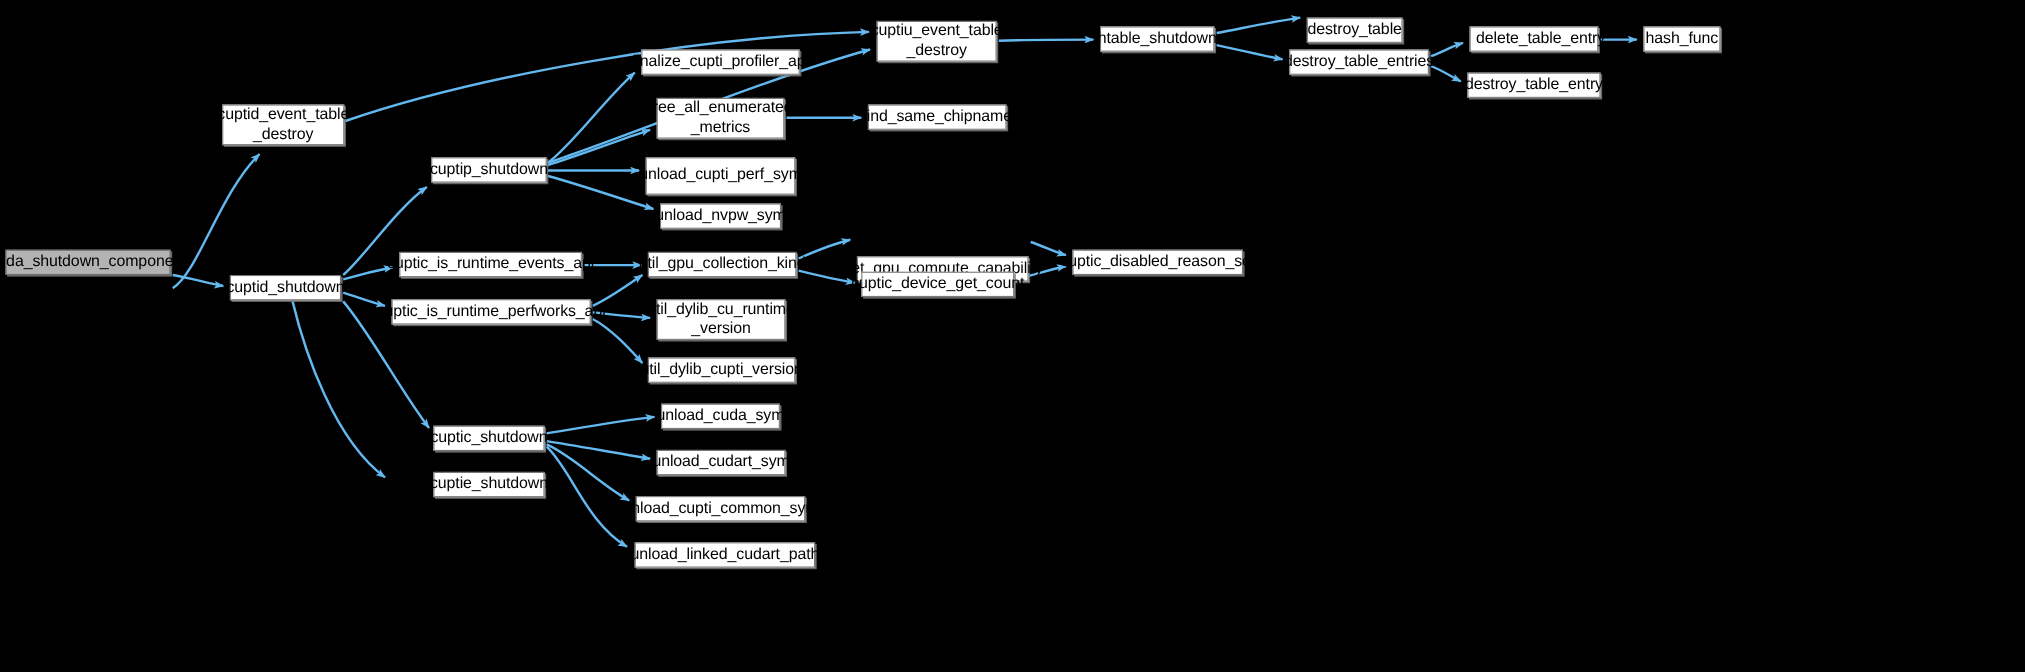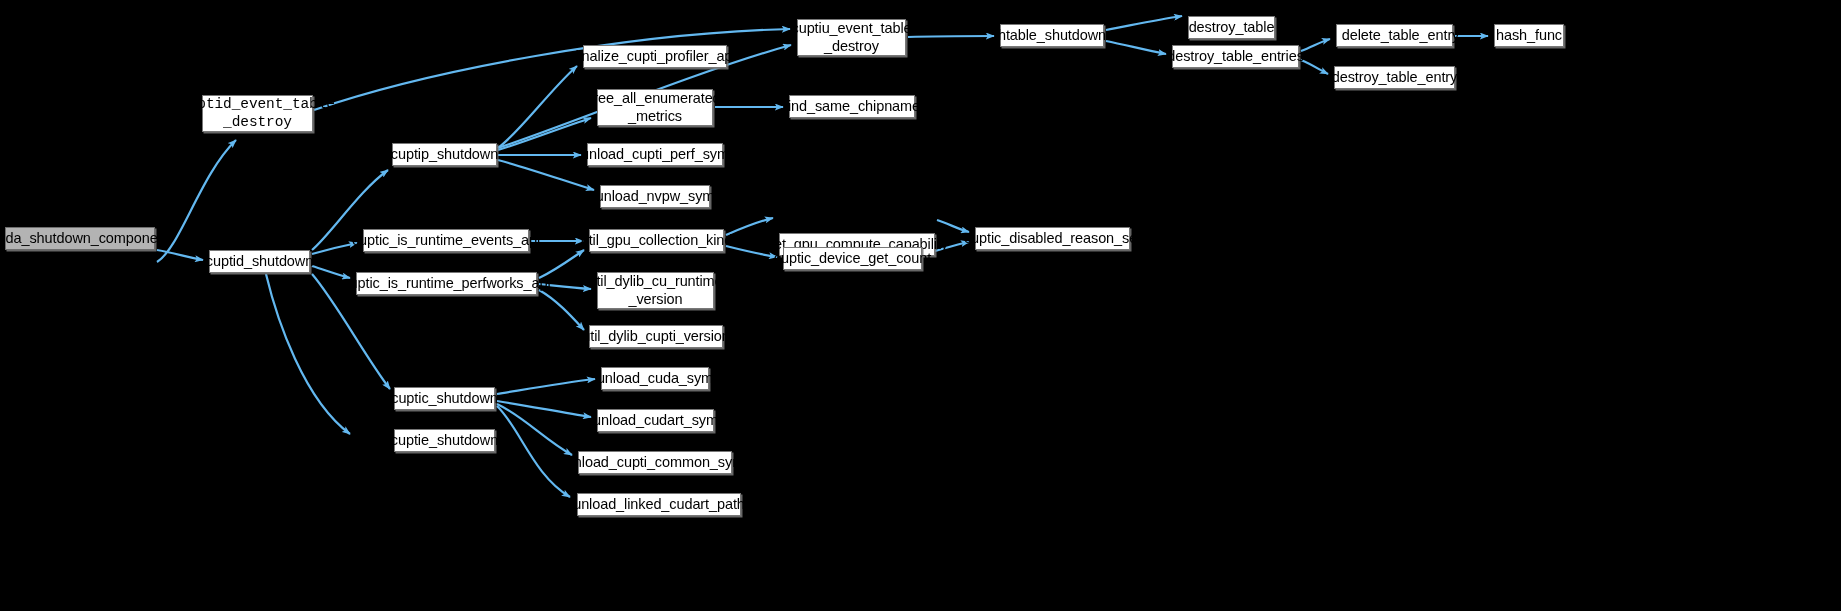--- a/index.html
+++ b/index.html
@@ -84,32 +84,32 @@
         <path d="M908,37 C935,36 965,36 994,36" fill="none" stroke="#63b8f0" stroke-width="2.2" marker-end="url(#arrow)"></path>
         <path d="M1106,30 C1128,26 1155,20 1182,16" fill="none" stroke="#63b8f0" stroke-width="2.2" marker-end="url(#arrow)"></path>
         <path d="M1106,41 C1126,45 1145,50 1166,54" fill="none" stroke="#63b8f0" stroke-width="2.2" marker-end="url(#arrow)"></path>
         <path d="M1301,51 C1312,47 1320,42 1330,39" fill="none" stroke="#63b8f0" stroke-width="2.2" marker-end="url(#arrow)"></path>
         <path d="M1301,60 C1311,64 1320,70 1328,74" fill="none" stroke="#63b8f0" stroke-width="2.2" marker-end="url(#arrow)"></path>
         <path d="M1455,36 C1467,36 1477,36 1488,36" fill="none" stroke="#63b8f0" stroke-width="2.2" marker-end="url(#arrow)"></path>
       </g>
   </svg>
   <div id="nodes">
       <div class="node root" style="left: 5px; top: 227px; width: 150px; height: 23px;">cuda_shutdown_component</div>
-      <div class="node" style="left: 202px; top: 95px; width: 111px; height: 37px; font-family: Liberation Mono, monospace;">cuptid_event_table
+      <div class="node" style="left: 202px; top: 95px; width: 111px; height: 37px;">cuptid_event_table
 _destroy</div>
       <div class="node" style="left: 209px; top: 250px; width: 101px; height: 23px;">cuptid_shutdown</div>
       <div class="node" style="left: 392px; top: 143px; width: 105px; height: 23px;">cuptip_shutdown</div>
       <div class="node" style="left: 363px; top: 229px; width: 166px; height: 23px;">cuptic_is_runtime_events_api</div>
       <div class="node" style="left: 356px; top: 272px; width: 181px; height: 23px;">cuptic_is_runtime_perfworks_api</div>
       <div class="node" style="left: 394px; top: 387px; width: 101px; height: 23px;">cuptic_shutdown</div>
       <div class="node" style="left: 394px; top: 429px; width: 101px; height: 23px;">cuptie_shutdown</div>
       <div class="node" style="left: 583px; top: 45px; width: 144px; height: 23px;">finalize_cupti_profiler_api</div>
       <div class="node" style="left: 597px; top: 89px; width: 116px; height: 37px;">free_all_enumerated
 _metrics</div>
-      <div class="node" style="left: 587px; top: 143px; width: 136px; height: 23px;">unload_cupti_perf_sym</div>
+      <div class="node" style="left: 587px; top: 143px; width: 136px; height: 34px;">unload_cupti_perf_sym</div>
       <div class="node" style="left: 600px; top: 185px; width: 110px; height: 23px;">unload_nvpw_sym</div>
       <div class="node" style="left: 589px; top: 229px; width: 135px; height: 23px;">util_gpu_collection_kind</div>
       <div class="node" style="left: 597px; top: 272px; width: 117px; height: 37px;">util_dylib_cu_runtime
 _version</div>
       <div class="node" style="left: 589px; top: 325px; width: 134px; height: 23px;">util_dylib_cupti_version</div>
       <div class="node" style="left: 601px; top: 367px; width: 108px; height: 23px;">unload_cuda_sym</div>
       <div class="node" style="left: 597px; top: 409px; width: 117px; height: 23px;">unload_cudart_sym</div>
       <div class="node" style="left: 578px; top: 451px; width: 154px; height: 23px;">unload_cupti_common_sym</div>
       <div class="node" style="left: 577px; top: 493px; width: 164px; height: 23px;">unload_linked_cudart_path</div>
       <div class="node" style="left: 789px; top: 95px; width: 126px; height: 23px;">find_same_chipname</div>

